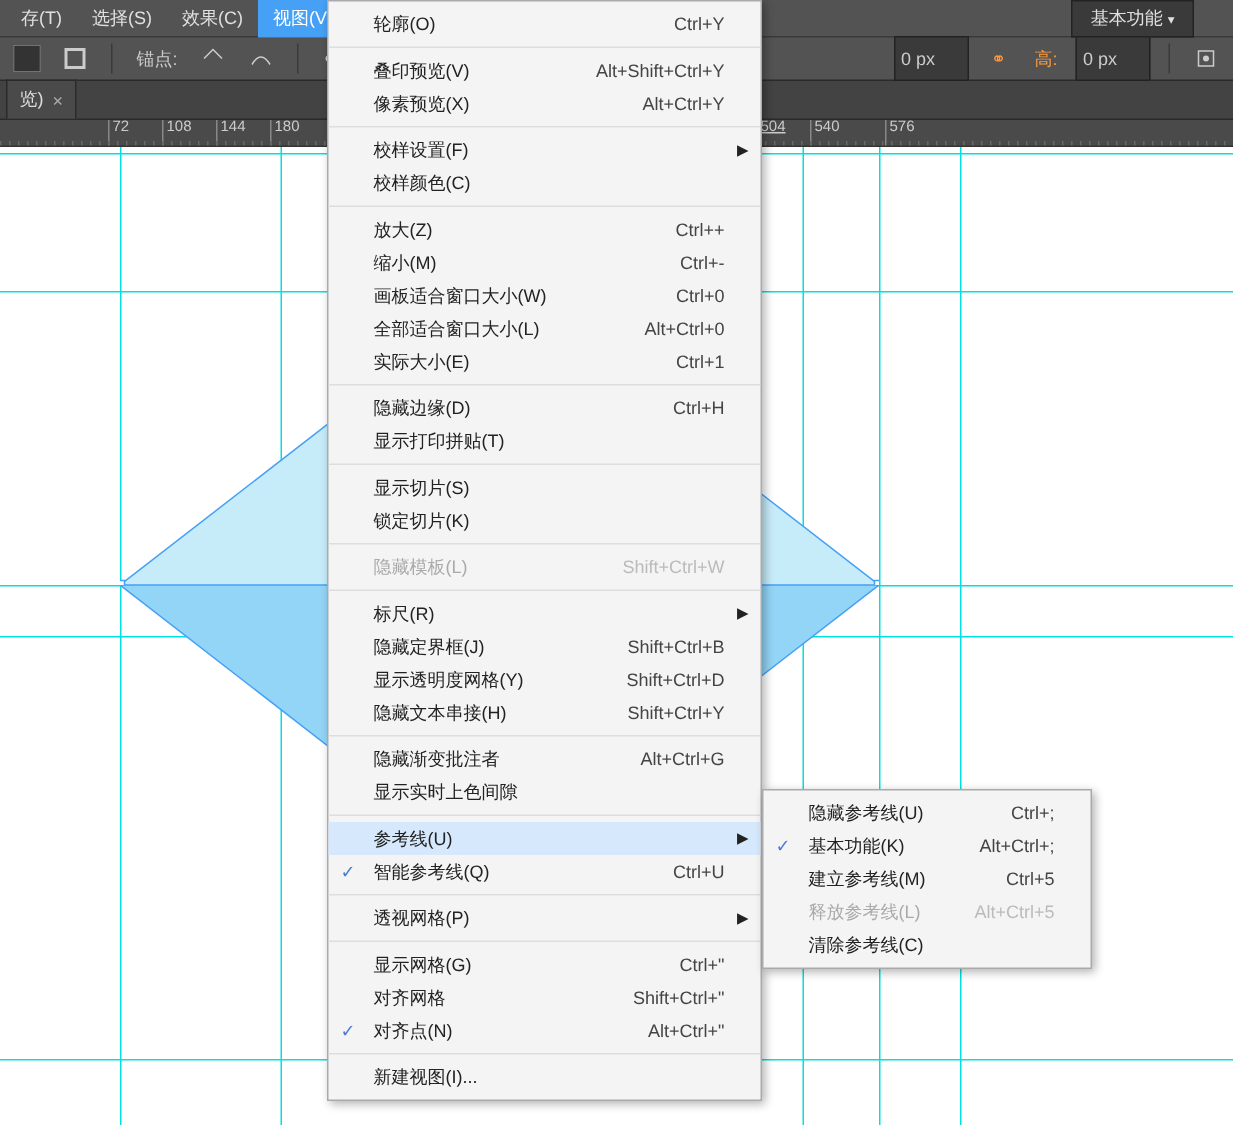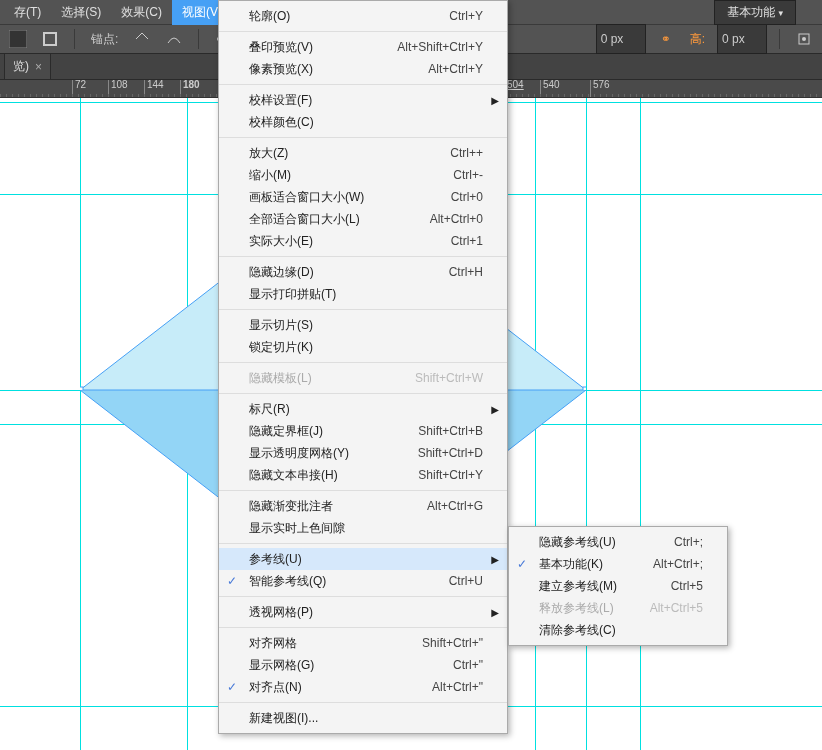--- a/index.html
+++ b/index.html
@@ -115,21 +115,21 @@
   <div class="tab">
     <span>览)</span>
     <span class="x">×</span>
   </div>
 </div>
 
 <div class="ruler-h" id="rulerH">
     <div class="tick" style="left: 72px;">72</div>
     <div class="tick" style="left: 108px;">108</div>
     <div class="tick" style="left: 144px;">144</div>
-    <div class="tick" style="left: 180px; font-weight: bold;">180</div>
+    <div class="tick" style="left: 180px;">180</div>
     <div class="tick" style="left: 396px;">396</div>
     <div class="tick" style="left: 432px;">432</div>
     <div class="tick" style="left: 468px;">468</div>
     <div class="tick" style="left: 504px; text-decoration: underline;">504</div>
     <div class="tick" style="left: 540px;">540</div>
     <div class="tick" style="left: 590px;">576</div>
     <div class="tick minor" style="left: 0px;"></div>
     <div class="tick minor" style="left: 6px;"></div>
     <div class="tick minor" style="left: 12px;"></div>
     <div class="tick minor" style="left: 18px;"></div>
@@ -405,26 +405,26 @@
       </div>
     </div>
     <div class="grp">
       <div class="row">
         <span class="lbl">透视网格(P)</span>
         <span class="arr">▶</span>
       </div>
     </div>
     <div class="grp">
       <div class="row">
+        <span class="lbl">显示网格(G)</span>
+        <span class="sc">Ctrl+"</span>
+      </div>
+      <div class="row">
         <span class="lbl">对齐网格</span>
         <span class="sc">Shift+Ctrl+"</span>
-      </div>
-      <div class="row">
-        <span class="lbl">显示网格(G)</span>
-        <span class="sc">Ctrl+"</span>
       </div>
       <div class="row">
         <span class="chk">✓</span>
         <span class="lbl">对齐点(N)</span>
         <span class="sc">Alt+Ctrl+"</span>
       </div>
     </div>
     <div class="grp">
       <div class="row">
         <span class="lbl">新建视图(I)...</span>

